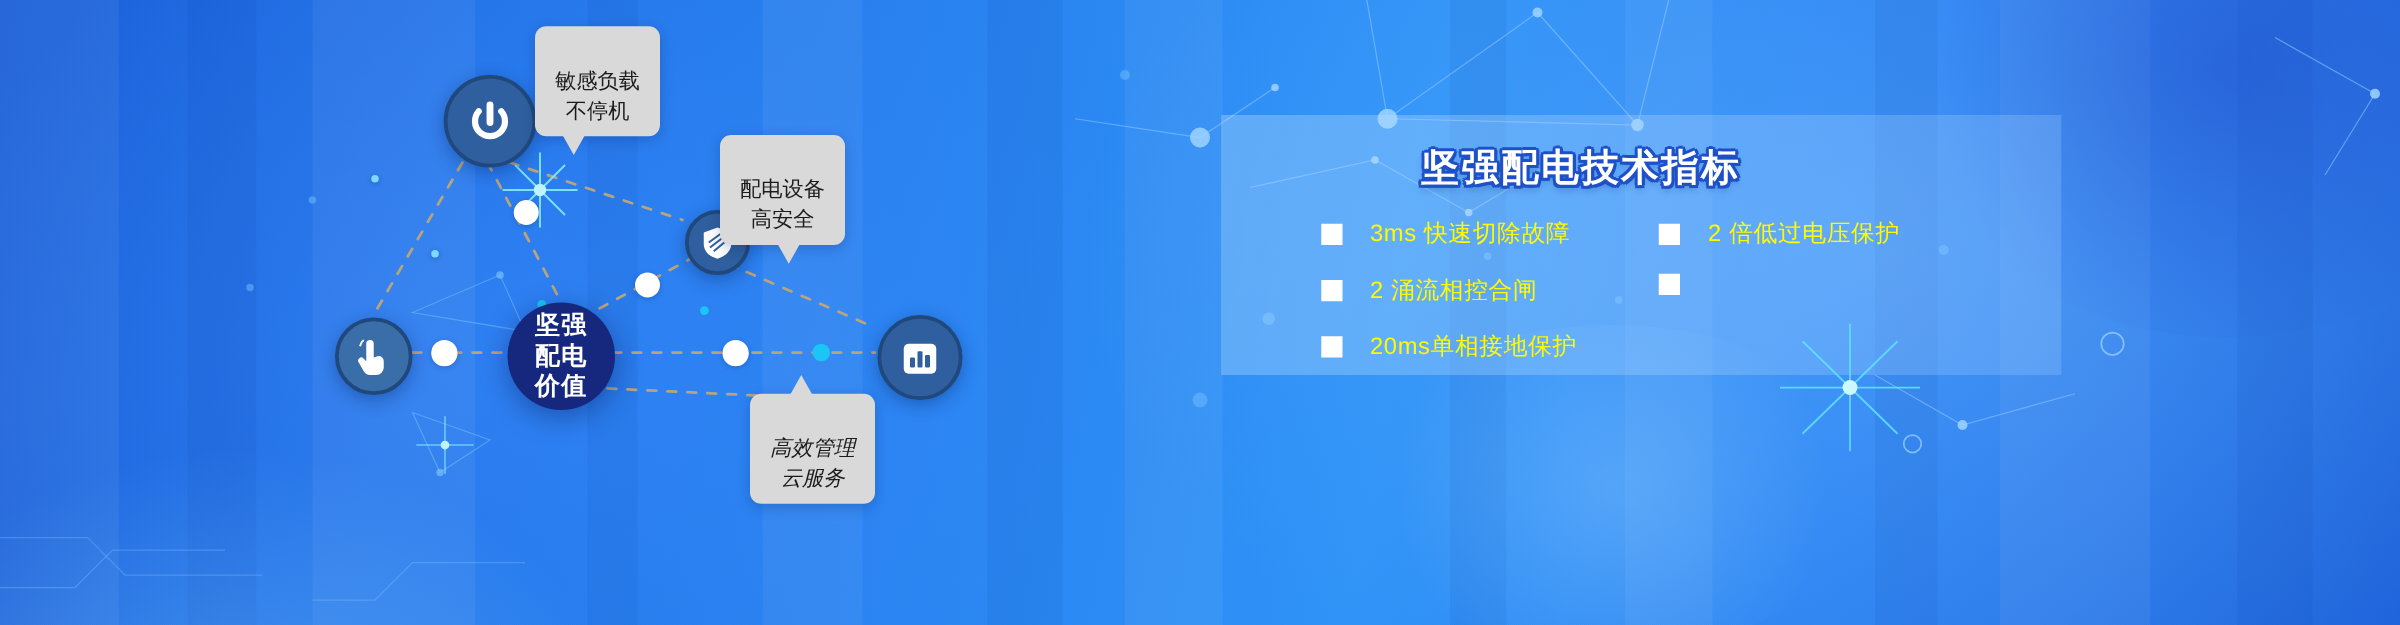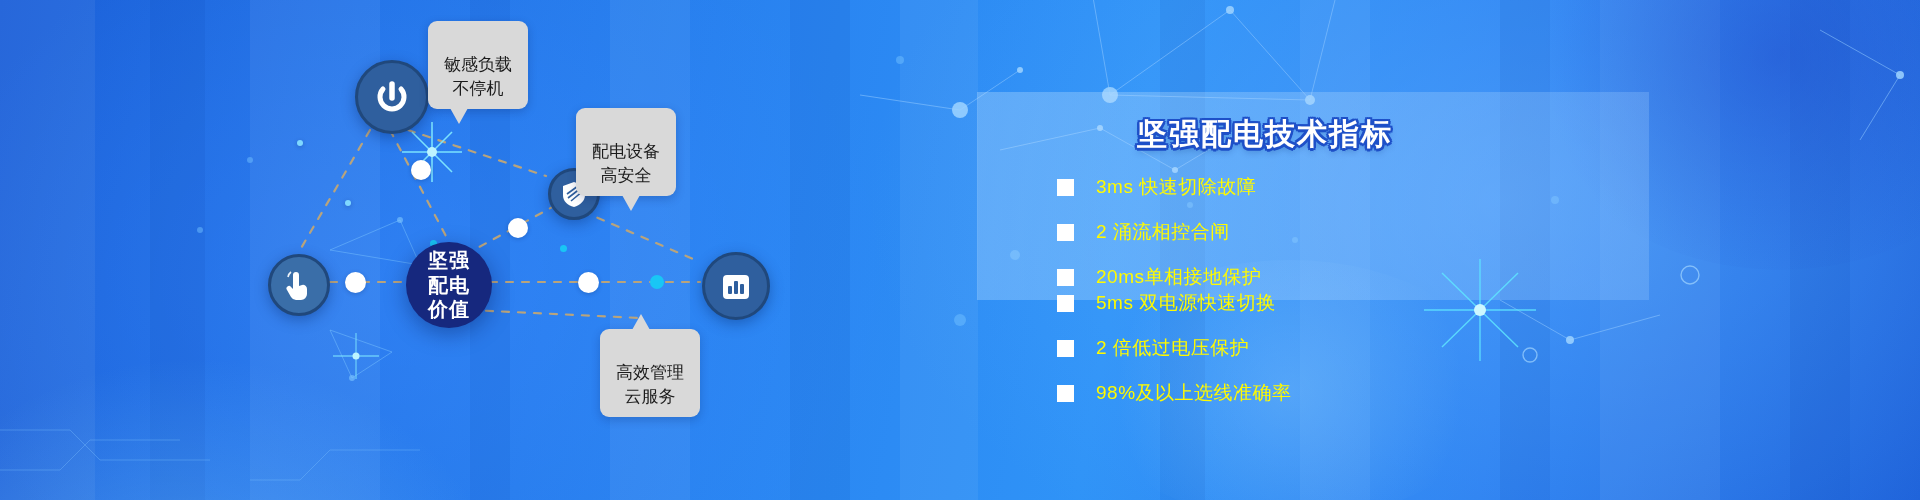--- a/index.html
+++ b/index.html
@@ -79,21 +79,21 @@
     text-align:right;
   }
   #panel .ptitle{
     position:absolute;left:160px;top:22px;
     font-size:30px;font-weight:bold;color:#ffffff;letter-spacing:2px;
     text-shadow:
       -2px -2px 0 #1e50c8, 2px -2px 0 #1e50c8, -2px 2px 0 #1e50c8, 2px 2px 0 #1e50c8,
       0 -2.5px 0 #1e50c8, 0 2.5px 0 #1e50c8, -2.5px 0 0 #1e50c8, 2.5px 0 0 #1e50c8,
       0 4px 6px rgba(10,40,110,.35);
   }
-  #panel .cols{position:absolute;left:80px;top:82px;width:600px;display:flex;flex-direction:column;}
+  #panel .cols{position:absolute;left:80px;top:82px;width:600px;display:flex;gap:66px;}
   .col{display:flex;flex-direction:column;gap:19px;}
   .bullet-row{display:flex;align-items:center;gap:22px;}
   .sq{width:17px;height:17px;background:#ffffff;flex:none;}
   .btxt{color:#fffa00;font-size:19px;white-space:nowrap;letter-spacing:.5px;}
 </style>
 </head>
 <body>
 
 <div id="stage">
 
@@ -256,21 +256,21 @@
     </div>
 
     <div class="tip t2" style="left:576px;top:108px;">
       <span>配电设备
 高安全</span>
     </div>
     <div class="tip t1" style="left:428px;top:21px;">
       <span>敏感负载
 不停机</span>
     </div>
-    <div class="tip t4" style="left:600px;top:329px;">
+    <div class="tip t4" style="left:600px;top:315px;font-style:italic;">
       <span>高效管理
 云服务</span>
     </div>
   </div>
 
   <div id="panel">
     <div class="ptitle">坚强配电技术指标</div>
     <div class="cols">
       <div class="col">
         <div class="bullet-row">
@@ -282,29 +282,24 @@
           <span class="btxt">2 涌流相控合闸</span>
         </div>
         <div class="bullet-row">
           <span class="sq"></span>
           <span class="btxt">20ms单相接地保护</span>
         </div>
       </div>
       <div class="col">
         <div class="bullet-row">
           <span class="sq"></span>
-          <span class="btxt">5ms 双电源快速切换</span>
-        </div>
-        <div class="bullet-row">
-          <span class="sq"></span>
           <span class="btxt">2 倍低过电压保护</span>
         </div>
         <div class="bullet-row">
           <span class="sq"></span>
-          <span class="btxt">98%及以上选线准确率</span>
         </div>
       </div>
     </div>
   </div>
 
   <svg class="spark" style="left:1420px;top:255px;" width="120" height="110">
     <g stroke="#5fe6ff" stroke-width="1.4" opacity=".85">
       <line x1="60" y1="4" x2="60" y2="106"></line>
         <line x1="4" y1="55" x2="116" y2="55"></line>
       <line x1="22" y1="18" x2="98" y2="92"></line>

